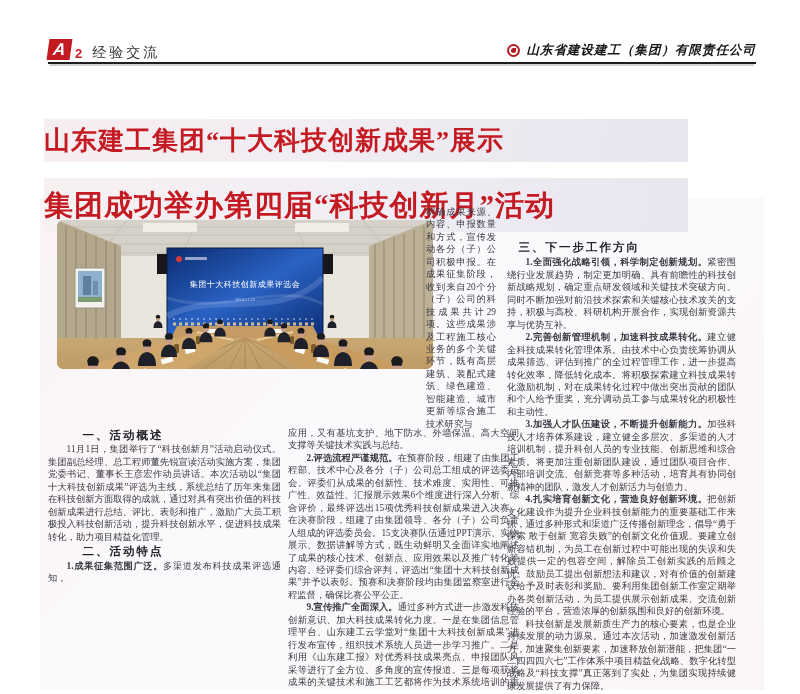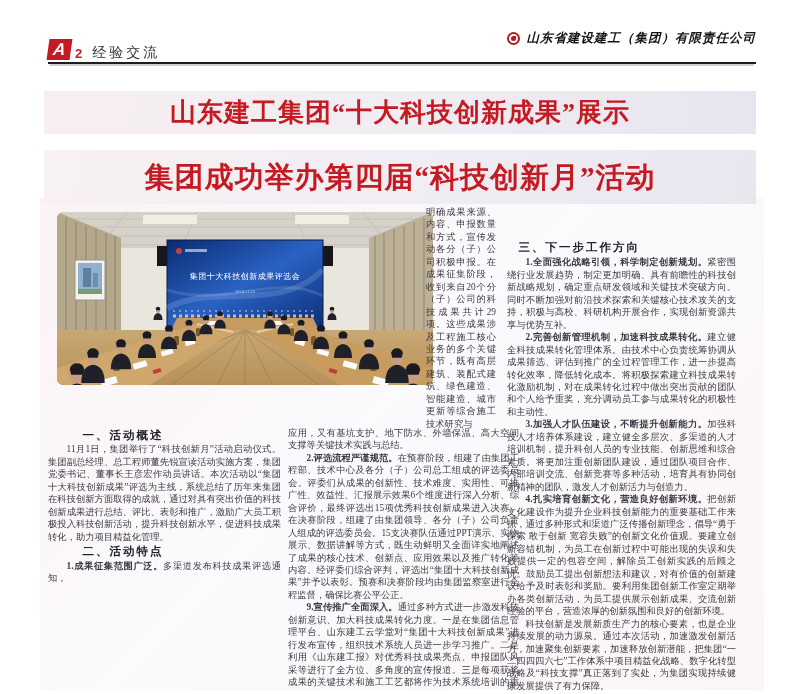--- a/index.html
+++ b/index.html
@@ -12,35 +12,35 @@
   .masthead{position:absolute;left:48px;top:36px;width:708px;height:26px;
         display:flex;justify-content:space-between;align-items:flex-end;
         border-bottom:2px solid #1e1e1e;box-shadow:0 4px 0 -2px #cfcfcf;}
   .mh-left{display:flex;align-items:flex-end;gap:4px;padding-bottom:2px;}
   .a-logo{width:23px;height:21px;background:#c41a22;color:#fff;display:flex;align-items:center;
         justify-content:center;font-weight:bold;font-style:italic;font-size:17px;
         transform:skewX(-8deg);font-family:"Liberation Sans",sans-serif;line-height:1;}
   .ed-num{color:#c41a22;font-weight:bold;font-size:13px;line-height:1;
         font-family:"Liberation Sans",sans-serif;}
   .section-name{font-size:14px;color:#333;letter-spacing:3px;line-height:1;padding-left:6px;}
-  .mh-right{display:flex;align-items:center;gap:7px;padding-bottom:15px;}
+  .mh-right{display:flex;align-items:center;gap:7px;padding-bottom:3px;}
   .org-emblem{width:13px;height:13px;border:2px solid #b51d23;border-radius:50%;
         position:relative;box-sizing:border-box;}
   .org-emblem::before{content:"";position:absolute;left:2px;top:2px;width:5px;height:5px;
         background:#b51d23;border-radius:50% 0 50% 50%;}
   .org-name{font-size:12.5px;font-weight:bold;font-style:italic;color:#151515;letter-spacing:1px;}
   
-  .banner{position:absolute;left:44px;width:712px;text-align:center;color:#c41a22;
-        font-weight:bold;}
+  .banner{position:absolute;left:44px;width:644px;text-align:left;color:#c41a22;
+        font-weight:bold;margin-top:28px;}
   .banner1{top:91px;height:43px;line-height:43px;font-size:26px;letter-spacing:1px;
         background:linear-gradient(100deg,#f7eef0 0%,#f1edf3 45%,#e8e5ef 100%);}
   .banner2{top:150px;height:54px;line-height:54px;font-size:29px;letter-spacing:1px;
         background:linear-gradient(100deg,#f8f1f2 0%,#f0edf4 50%,#e9e6f0 100%);}
   
-  .photo{position:absolute;left:57px;top:212px;width:376px;height:173px;border-radius:7px;
+  .photo{position:absolute;left:57px;top:220px;width:376px;height:149px;border-radius:7px;
         overflow:hidden;background:#8a857c;}
   .photo svg{display:block;}
   
   .col{position:absolute;font-size:9.3px;line-height:12.45px;text-align:justify;
         color:#3a3a44;overflow:hidden;}
   .col p{margin:0;text-indent:2em;}
   .col p.cont{text-indent:0;}
   .lead{font-weight:bold;}
   .sec-h{font-weight:bold;font-size:11.5px;color:#22222a;letter-spacing:2px;
         margin:2px 0 2px 0;text-indent:0 !important;}

